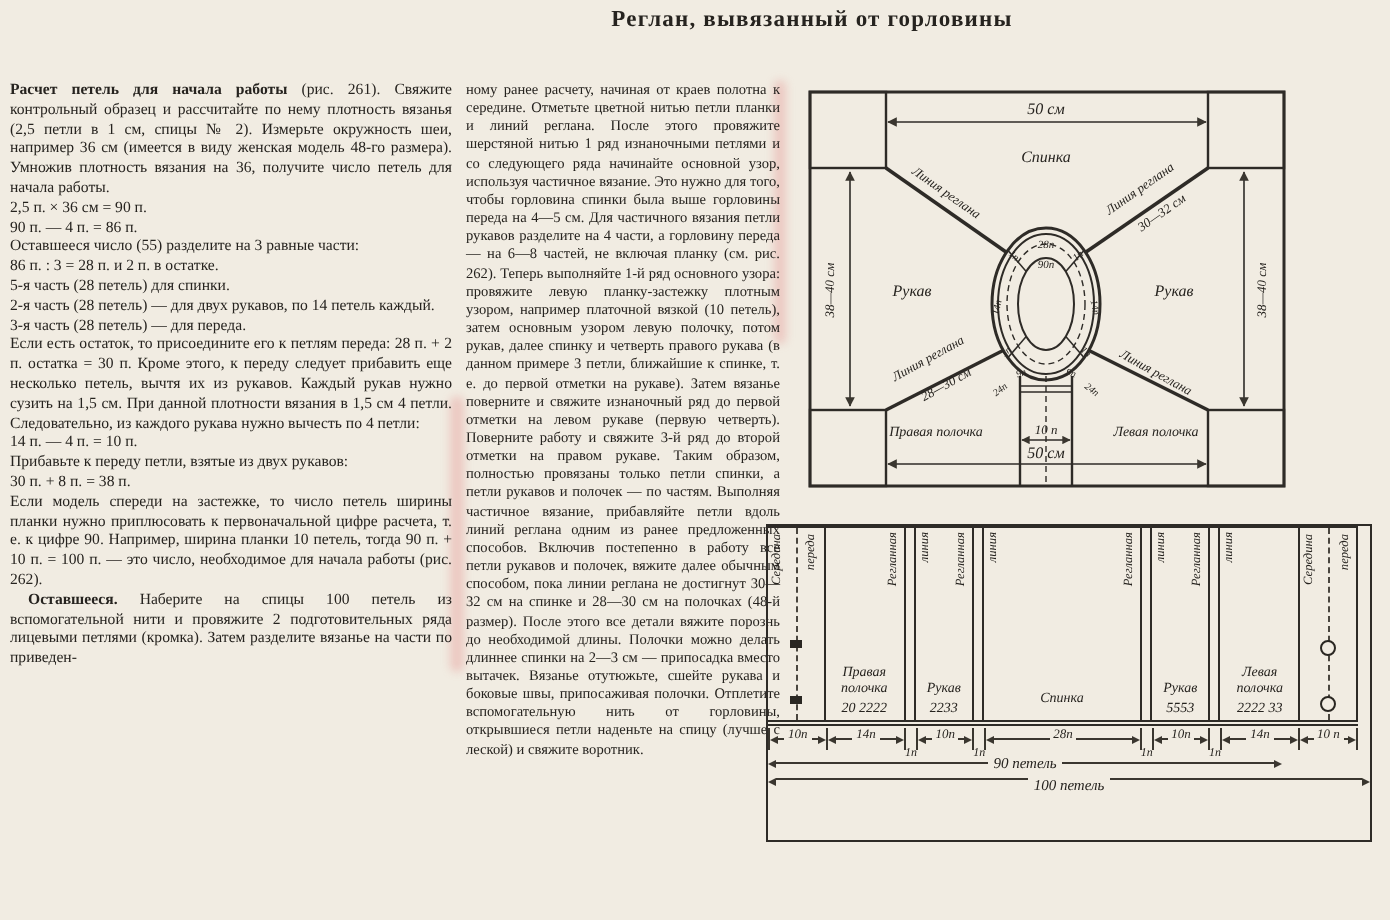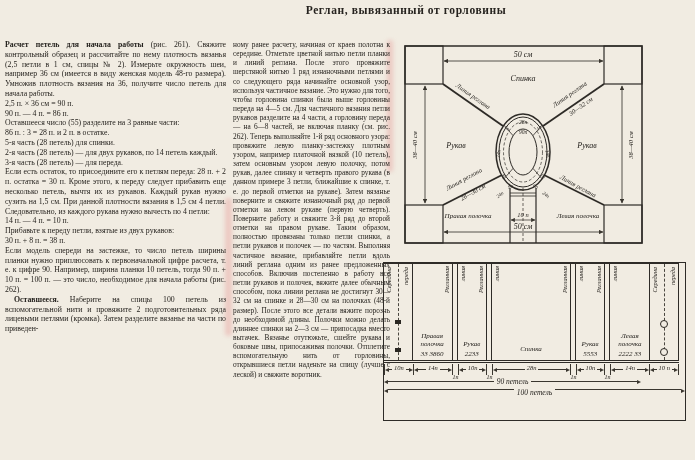--- a/index.html
+++ b/index.html
@@ -169,21 +169,21 @@
   <div class="band">
     <div class="strips">
       <div class="strip mstrip left" style="flex:10 0 0">
         <span class="mw a">Середина</span>
         <span class="mw b">переда</span>
         <span class="btn-sq m1"></span>
         <span class="btn-sq m2"></span>
       </div>
       <div class="strip" style="flex:14 0 0">
         <div class="sname">Правая полочка</div>
-        <div class="scount">33 3860</div>
+        <div class="scount">20 2222</div>
       </div>
       <div class="strip nstrip" style="flex:1.6 0 0">
         <span class="rw l">Регланная</span>
         <span class="rw r">линия</span>
       </div>
       <div class="strip" style="flex:10 0 0">
         <div class="sname">Рукав</div>
         <div class="scount">2233</div>
       </div>
       <div class="strip nstrip" style="flex:1.6 0 0">

